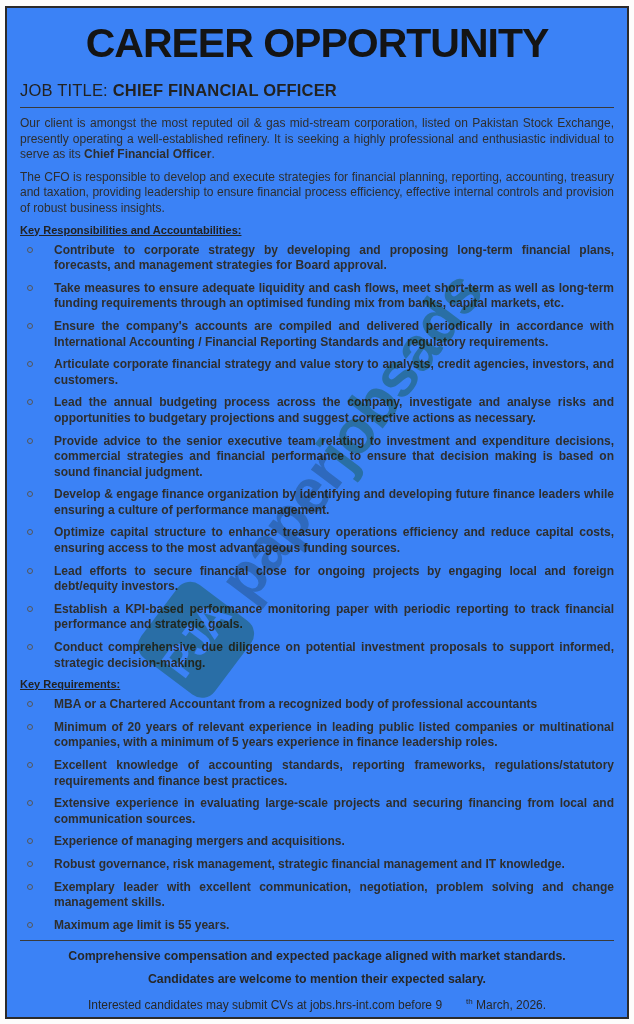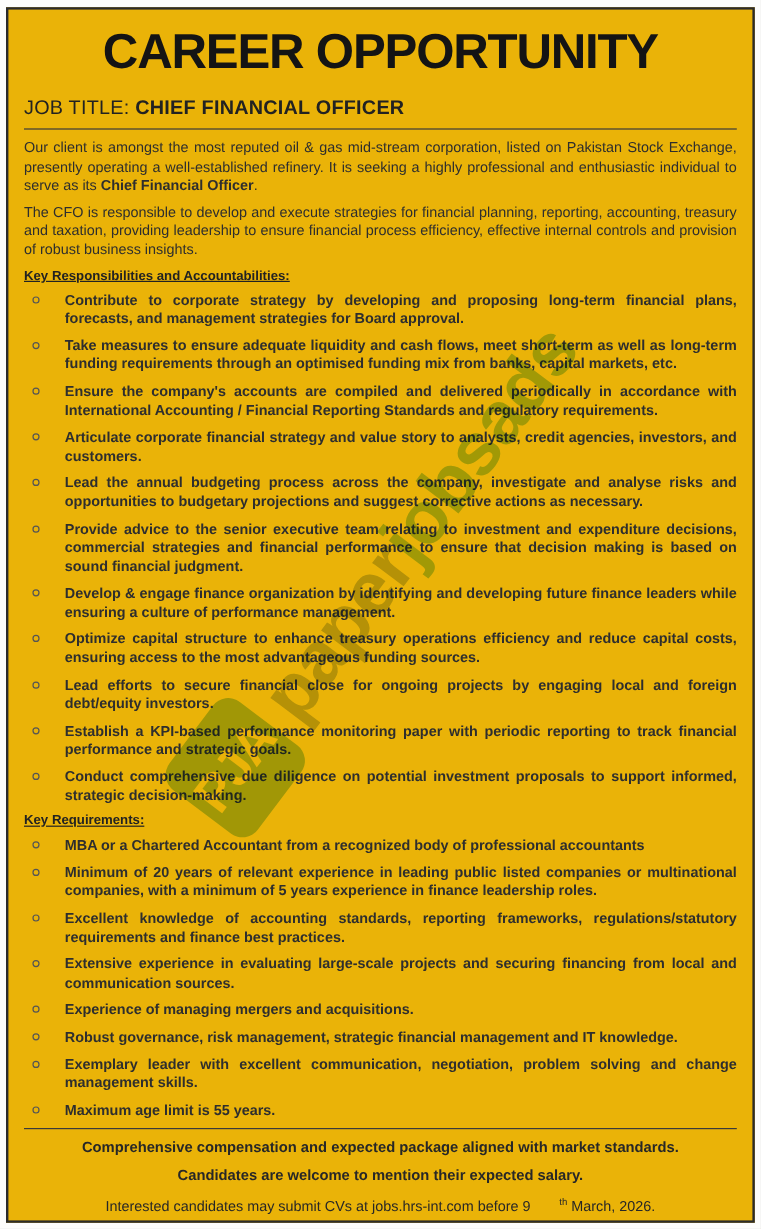--- a/index.html
+++ b/index.html
@@ -12,21 +12,21 @@
     height: 1024px;
     margin: 0 auto;
     background: #fdfdfc;
     overflow: hidden;
   }
   .frame {
     position: absolute;
     left: 5px; top: 6px; right: 5px; bottom: 5px;
     border: 2.5px solid #2b2b2b;
     padding: 10px 13px 8px 13px;
-    background: #eab308;
+    background: #3b82f6;
   }
 
   .doc-title {
     text-align: center;
     font-size: 41px;
     font-weight: bold;
     letter-spacing: -1px;
     color: #141414;
     margin: 2px 0 14px 0;
   }

